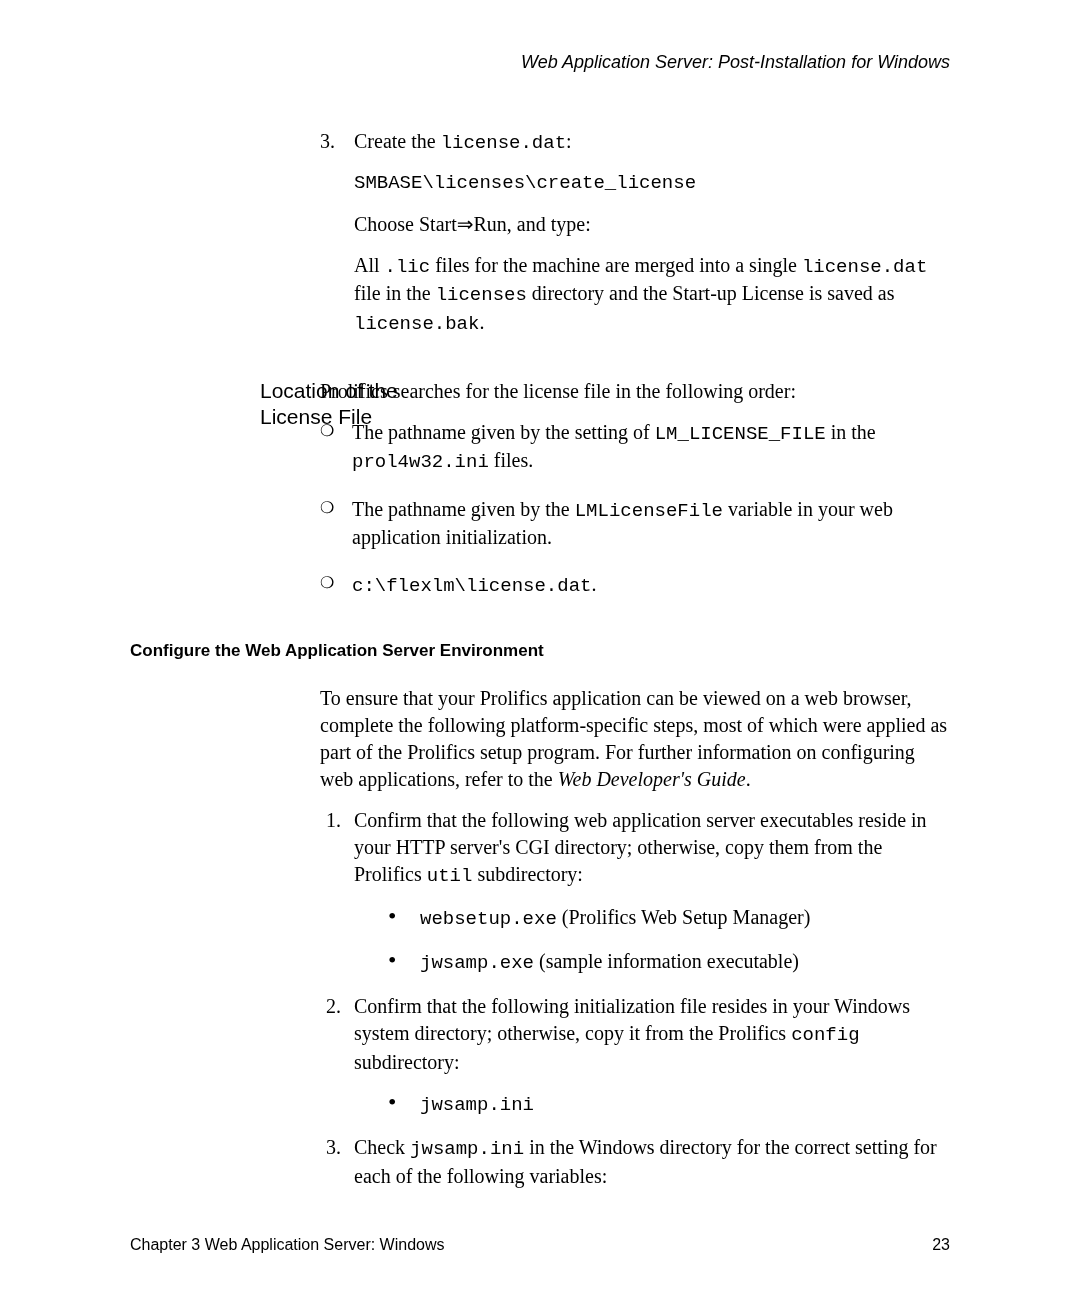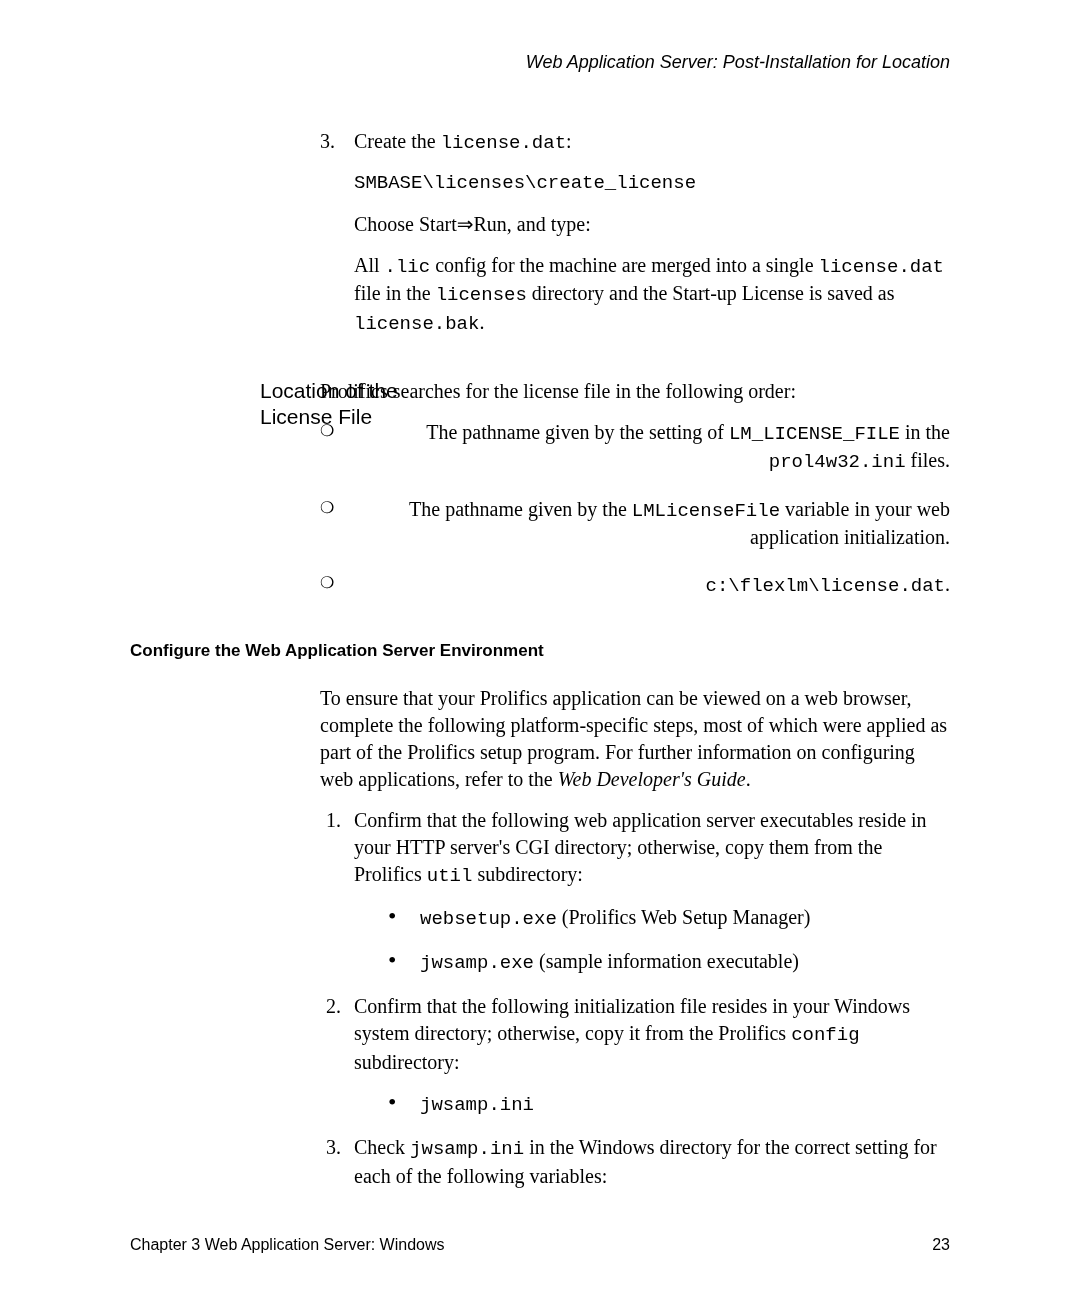--- a/index.html
+++ b/index.html
@@ -55,21 +55,20 @@
     padding-left: 8px;
     margin-bottom: 12px;
   }
   .ol-num > li::marker {
     font-family: "Times New Roman", Times, serif;
   }
   .ring-list {
     list-style: none;
     padding-left: 0;
     margin: 12px 0 0 0;
-    text-align: right;
   }
   .ring-list > li {
     position: relative;
     padding-left: 32px;
     margin-bottom: 20px;
   }
   .ring-list > li::before {
     content: "❍";
     position: absolute;
     left: 0;
@@ -112,33 +111,33 @@
     display: flex;
     justify-content: space-between;
     gap: 20px;
   }
 </style>
 </head>
 <body>
 
 <div class="page">
 
-  <div class="running-head">Web Application Server: Post-Installation for Location</div>
+  <div class="running-head">Web Application Server: Post-Installation for Windows</div>
 
   <div class="content-area">
     <div style="display:flex;">
       <div style="width:26px;">3.</div>
       <div style="flex:1; padding-left:8px;">
         <p class="para">
           <span>Create the </span><span class="mono">license.dat</span><span>:</span>
         </p>
         <p class="para mono">SMBASE\licenses\create_license</p>
         <p class="para">Choose Start⇒Run, and type:</p>
         <p class="para">
-          <span>All </span><span class="mono">.lic</span><span> config for the machine are merged into a single </span><span class="mono">license.dat</span><span> file in the </span><span class="mono">licenses</span><span> directory and the Start-up License is saved as </span><span class="mono">license.bak</span><span>.</span>
+          <span>All </span><span class="mono">.lic</span><span> files for the machine are merged into a single </span><span class="mono">license.dat</span><span> file in the </span><span class="mono">licenses</span><span> directory and the Start-up License is saved as </span><span class="mono">license.bak</span><span>.</span>
         </p>
       </div>
     </div>
   </div>
 
   <div style="position:relative; margin-top:26px;">
     <div class="sidebar-label">Location of the License File</div>
     <div class="content-area">
       <p class="para">Prolifics searches for the license file in the following order:</p>
       <ul class="ring-list">

